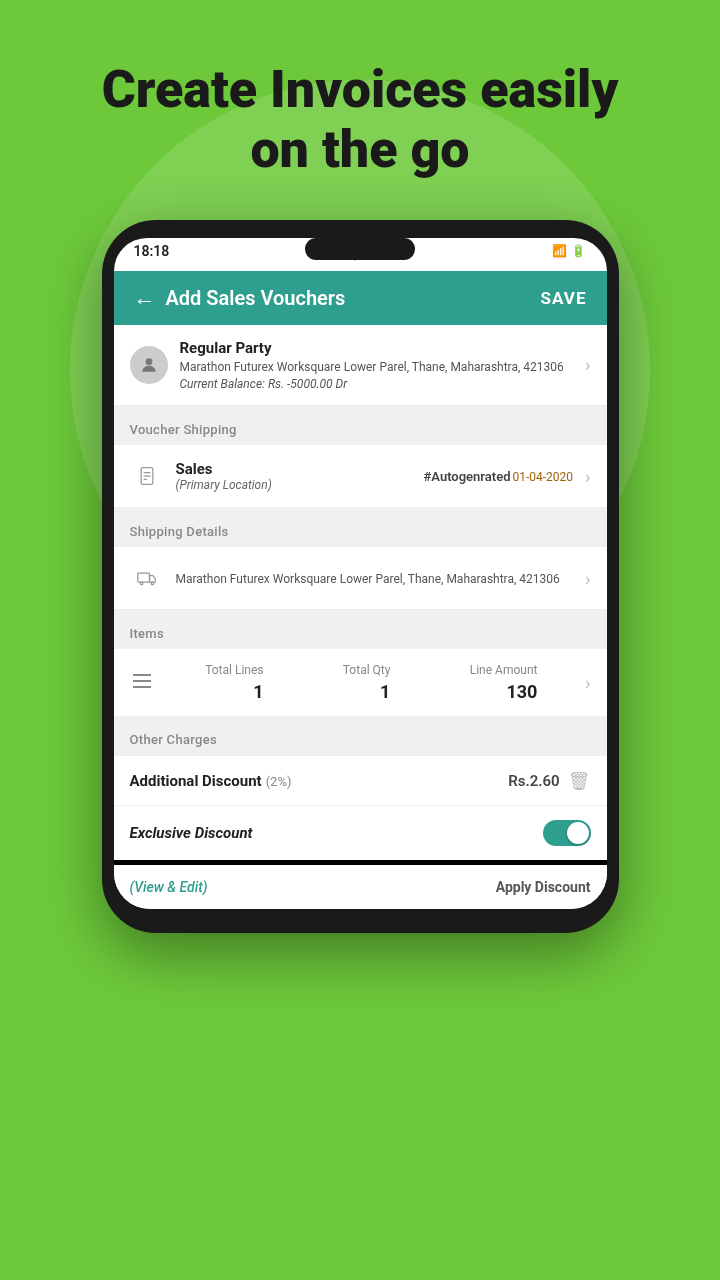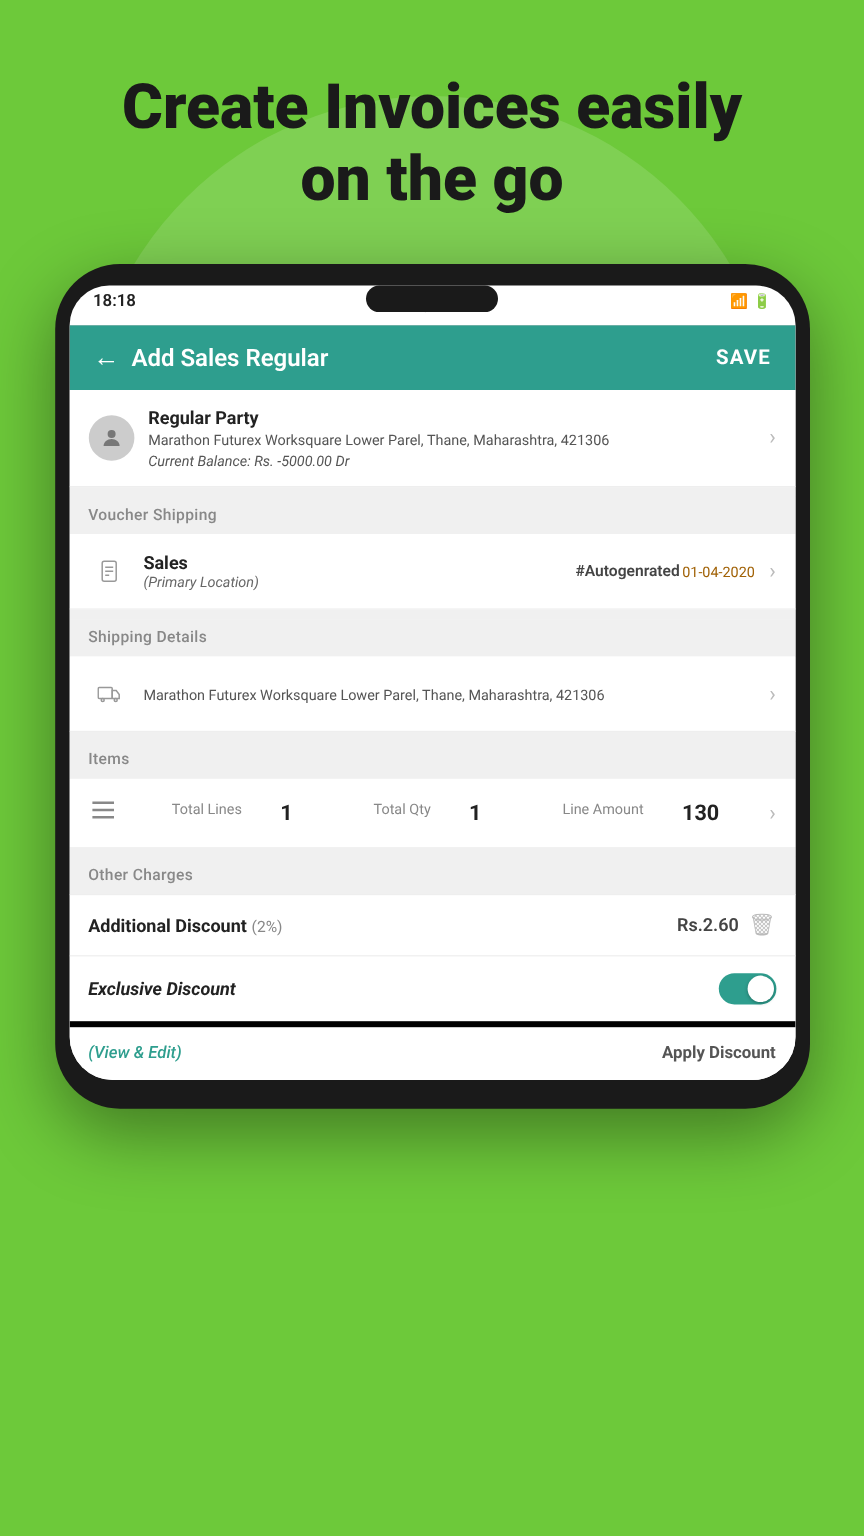--- a/index.html
+++ b/index.html
@@ -46,21 +46,21 @@
       padding: 0 40px;
       z-index: 1;
       position: relative;
     }
 
     
     .phone-shell {
       position: relative;
       z-index: 2;
       margin-top: 40px;
-      width: 629px;
+      width: 517px;
       background: #1a1a1a;
       border-radius: 54px;
       padding: 18px 12px 24px 12px;
       box-shadow: 0 20px 60px rgba(0,0,0,0.4);
     }
 
     
     .phone-status-bar {
       display: flex;
       align-items: center;
@@ -254,23 +254,22 @@
     }
 
     .items-cols {
       flex: 1;
       display: flex;
       justify-content: space-around;
     }
 
     .items-col {
       display: flex;
-      flex-direction: row;
-      align-items: flex-start;
-      gap: 32px;
+      flex-direction: column;
+      align-items: flex-end;
     }
 
     .items-col-label {
       font-size: 12px;
       color: #888;
       margin-bottom: 4px;
     }
 
     .items-col-value {
       font-size: 18px;
@@ -407,21 +406,21 @@
         <span>📶</span>
         <span>🔋</span>
       </div>
     </div>
 
     <div class="phone-screen">
 
       <div class="app-bar">
         <div class="app-bar-left">
           <span class="back-arrow">←</span>
-          <span class="app-bar-title">Add Sales Regular</span>
+          <span class="app-bar-title">Add Sales Vouchers</span>
         </div>
         <span class="app-bar-save">SAVE</span>
       </div>
 
 
       <div class="card-row">
         <div class="avatar-circle">
           <svg viewBox="0 0 24 24" fill="#777">
             <circle cx="12" cy="8" r="4"></circle>
             <path d="M4 20c0-4 3.6-7 8-7s8 3 8 7"></path>

